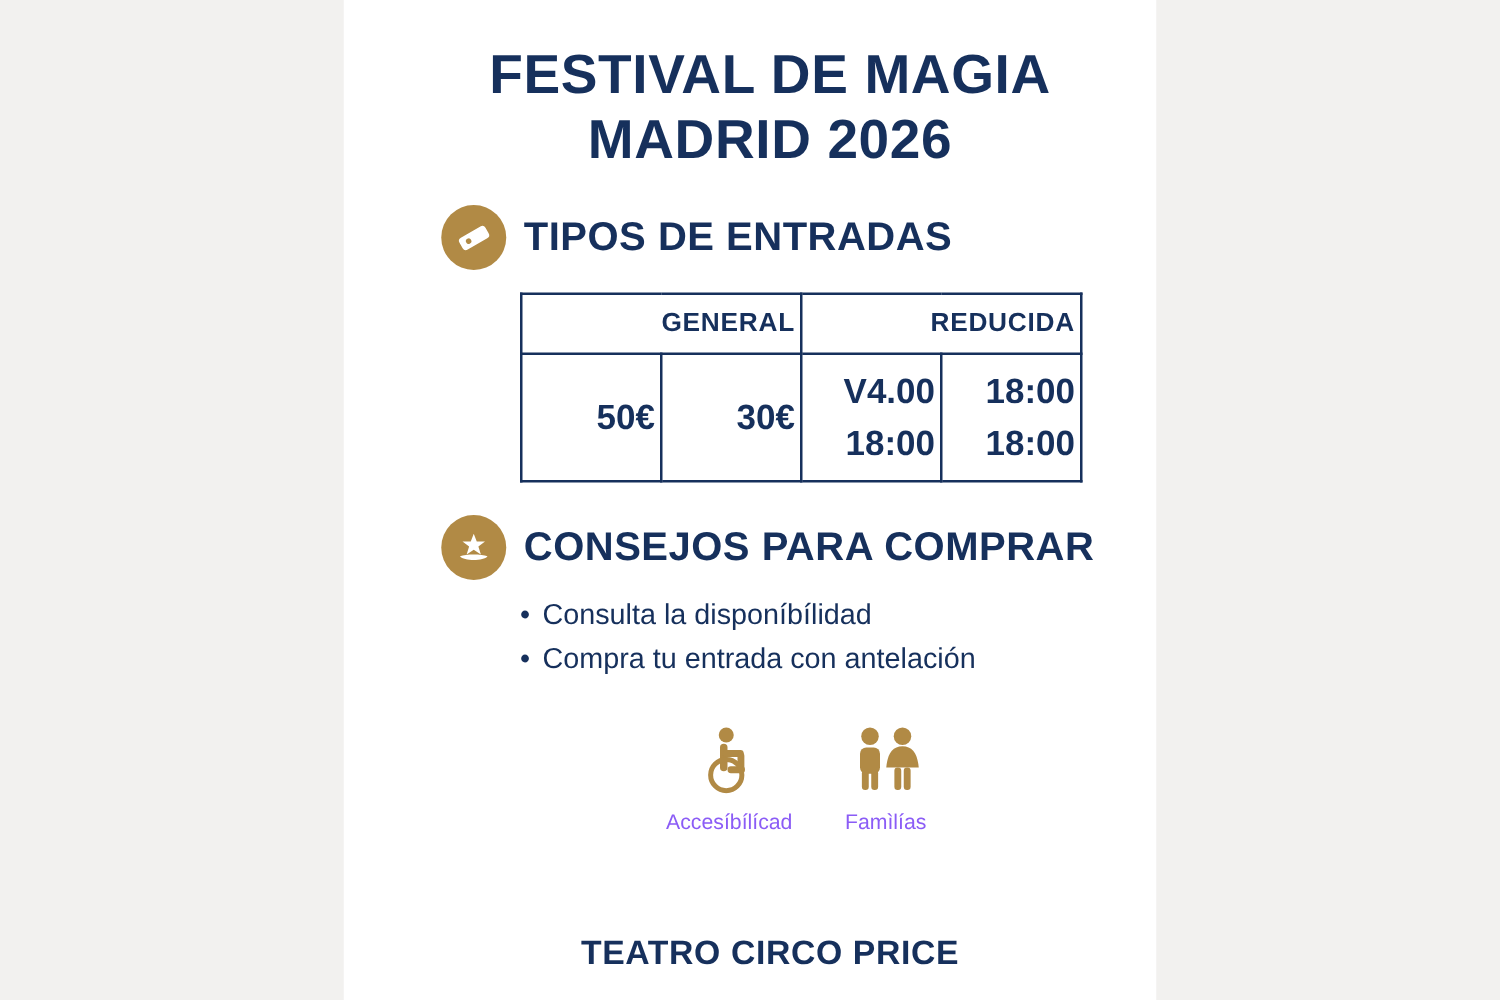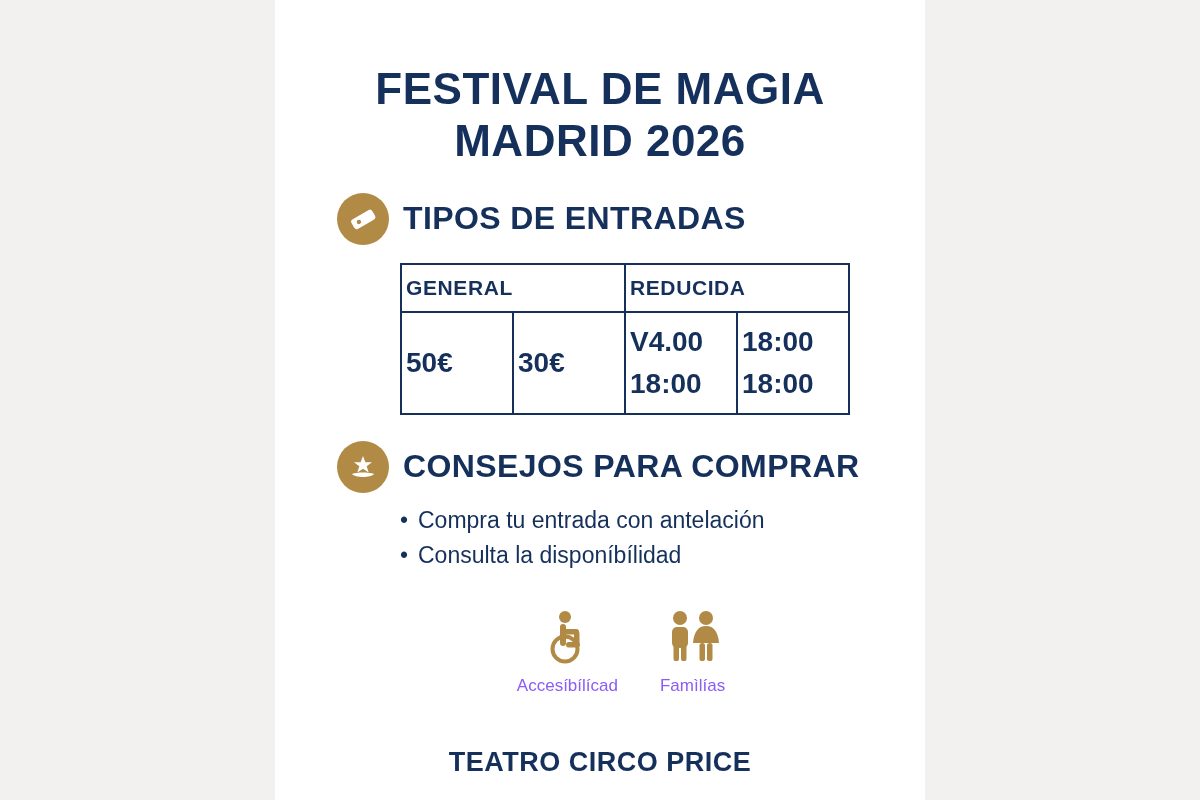--- a/index.html
+++ b/index.html
@@ -19,21 +19,22 @@
     top: 0;
     width: 650px;
     height: 800px;
     background: #ffffff;
   }
   .inner {
     position: relative;
     width: 100%;
     height: 100%;
     box-sizing: border-box;
-    padding: 63px 30px 0 30px;
+    padding: 34px 30px 0 30px;
+    margin-left: 16px;
   }
   .title {
     text-align: center;
     color: #16305c;
     font-weight: bold;
     font-size: 44px;
     line-height: 1.18;
     letter-spacing: 0.5px;
   }
   .title .line2 {
@@ -71,21 +72,21 @@
     margin: 18px 0 0 95px;
     width: 450px;
   }
   table.tickets {
     border-collapse: collapse;
     width: 100%;
     color: #16305c;
   }
   table.tickets th, table.tickets td {
     border: 2px solid #16305c;
-    text-align: left;
+    text-align: right;
     font-weight: bold;
   }
   table.tickets th {
     font-size: 21px;
     padding: 11px 4px;
     letter-spacing: 0.6px;
   }
   table.tickets td.price {
     font-size: 28px;
     padding: 8px 4px;
@@ -234,22 +235,22 @@
     <div class="section-head">
       <span class="badge">
         <svg width="32" height="32" viewBox="0 0 32 32">
           <polygon points="16,5 18.4,11.2 25,11.2 19.7,15.2 21.7,21.5 16,17.7 10.3,21.5 12.3,15.2 7,11.2 13.6,11.2" fill="#ffffff"></polygon>
           <path d="M5 23 C10 21 22 21 27 23 C24 27 8 27 5 23 Z" fill="#ffffff"></path>
         </svg>
       </span>
       <span class="section-title">CONSEJOS PARA COMPRAR</span>
     </div>
     <ul class="bullets">
+      <li>Consulta la disponíbílidad</li>
       <li>Compra tu entrada con antelación</li>
-      <li>Consulta la disponíbílidad</li>
     </ul>
 
     <div class="two-col">
 
       <div class="col-right">
         <div class="services-icons">
           <div class="service">
             <span>
               <svg width="48" height="54" viewBox="0 0 48 54">
                 <circle cx="22" cy="7" r="6" fill="#b18a45"></circle>

